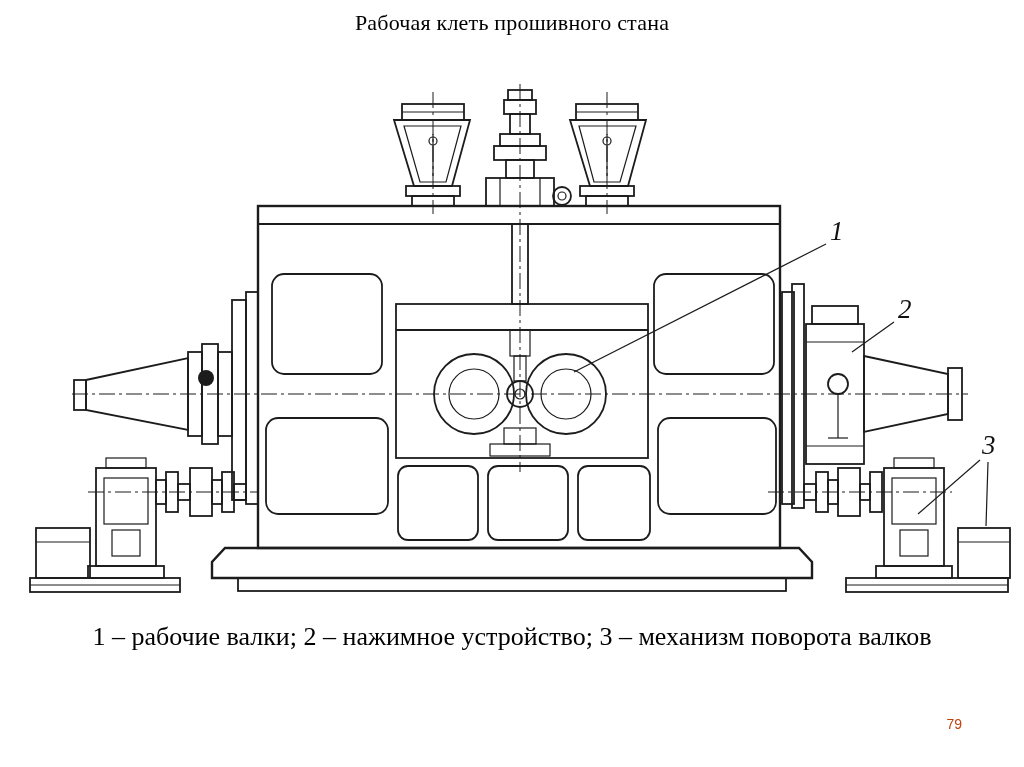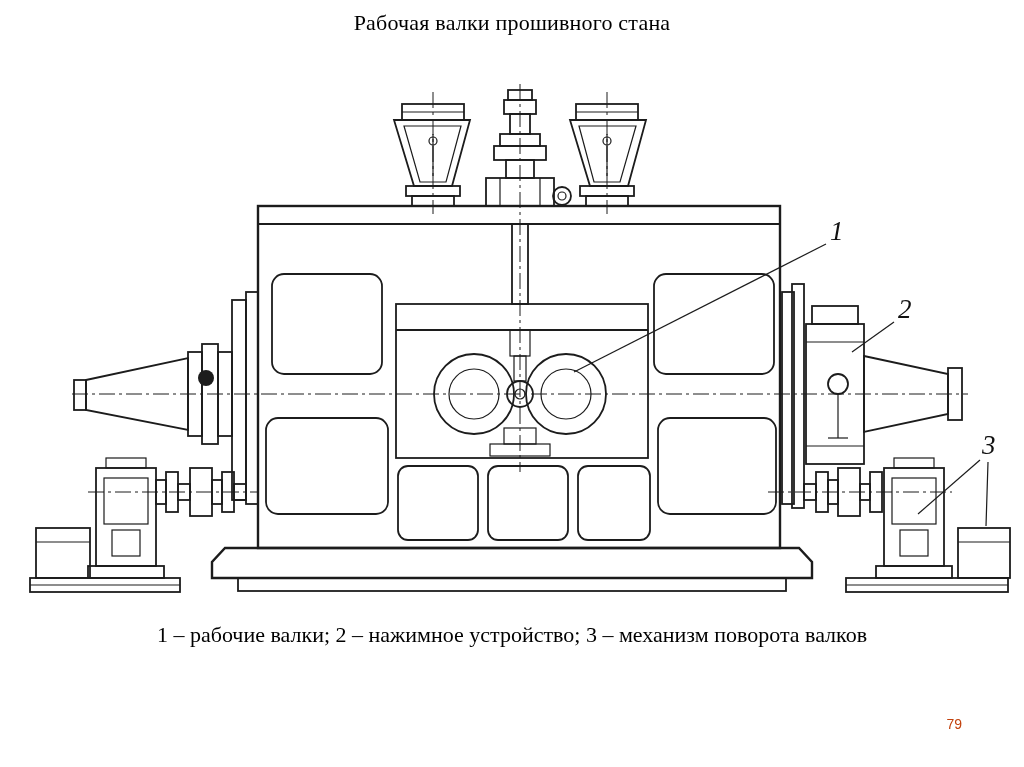--- a/index.html
+++ b/index.html
@@ -20,21 +20,21 @@
     font-size: 22px;
     color: #000000;
     letter-spacing: 0.2px;
   }
   .caption {
     position: absolute;
     top: 622px;
     left: 0;
     width: 100%;
     text-align: center;
-    font-size: 22px;
+    font-size: 26px;
     color: #000000;
   }
   .page-number {
     position: absolute;
     top: 716px;
     right: 62px;
     font-family: "Liberation Sans", sans-serif;
     font-size: 14px;
     color: #c2410c;
   }
@@ -50,21 +50,21 @@
     font-size: 27px;
     fill: #111111;
     stroke: none;
   }
 </style>
 </head>
 <body>
 
 <div class="slide">
 
-  <div class="title">Рабочая валки прошивного стана</div>
+  <div class="title">Рабочая клеть прошивного стана</div>
 
   <svg class="drawing" width="1024" height="767" viewBox="0 0 1024 767" xmlns="http://www.w3.org/2000/svg">
 
     <g class="cl">
       <line x1="72" y1="394" x2="968" y2="394"></line>
       <line x1="520" y1="84" x2="520" y2="472"></line>
       <line x1="433" y1="92" x2="433" y2="214"></line>
       <line x1="607" y1="92" x2="607" y2="214"></line>
       <line x1="88" y1="492" x2="258" y2="492"></line>
       <line x1="768" y1="492" x2="952" y2="492"></line>

